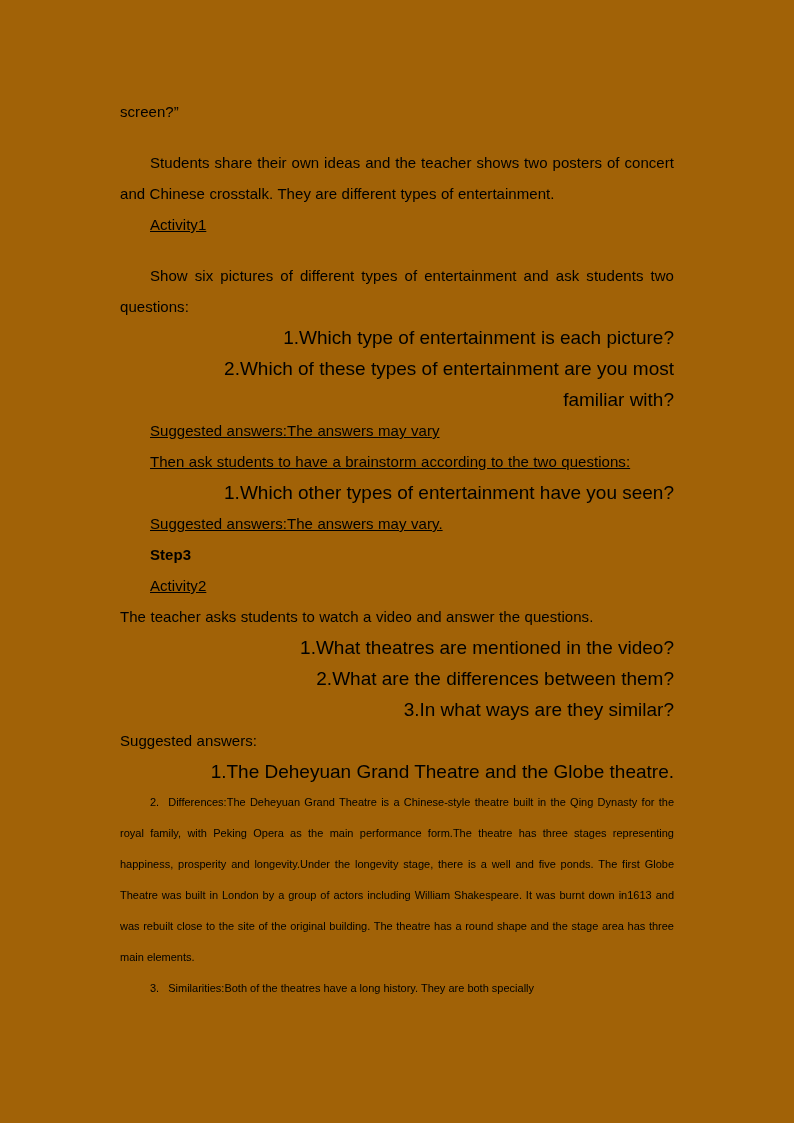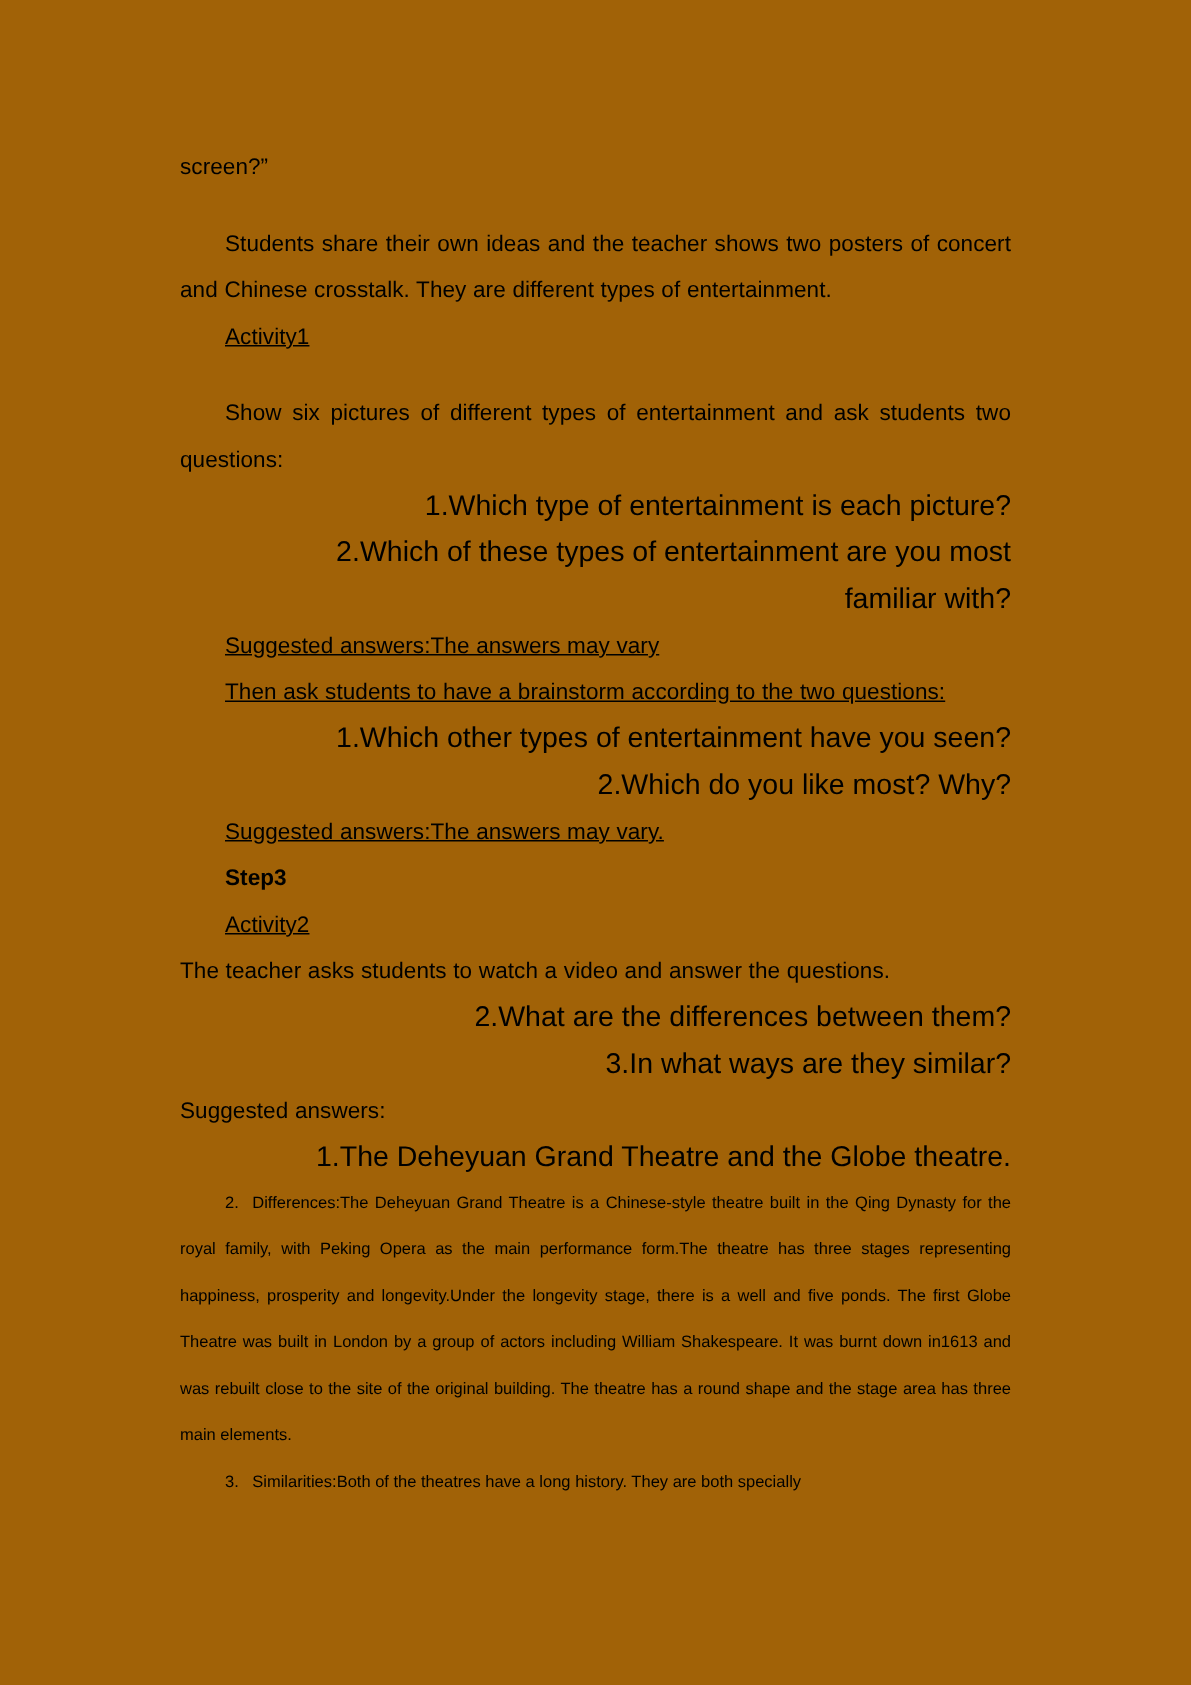--- a/index.html
+++ b/index.html
@@ -98,32 +98,32 @@
     </p>
 
     <p class="para sub">Suggested answers:The answers may vary</p>
 
     <p class="para sub">Then ask students to have a brainstorm according to the two questions:</p>
 
     <p class="list-item">
       <span class="num">1.</span><span>Which other types of entertainment have you seen?</span>
     </p>
 
-    <p class="list-item">
-      <span class="num">2.</span><span>Which do you like most? Why?</span>
-    </p>
 
     <p class="para sub">Suggested answers:The answers may vary.</p>
 
     <p class="para step">Step3</p>
 
     <p class="para sub">Activity2</p>
 
     <p class="para flush">The teacher asks students to watch a video and answer the questions.</p>
 
+    <p class="list-item">
+      <span class="num">1.</span><span>What theatres are mentioned in the video?</span>
+    </p>
 
     <p class="list-item">
       <span class="num">2.</span><span>What are the differences between them?</span>
     </p>
 
     <p class="list-item">
       <span class="num">3.</span><span>In what ways are they similar?</span>
     </p>
 
     <p class="para flush">Suggested answers:</p>

